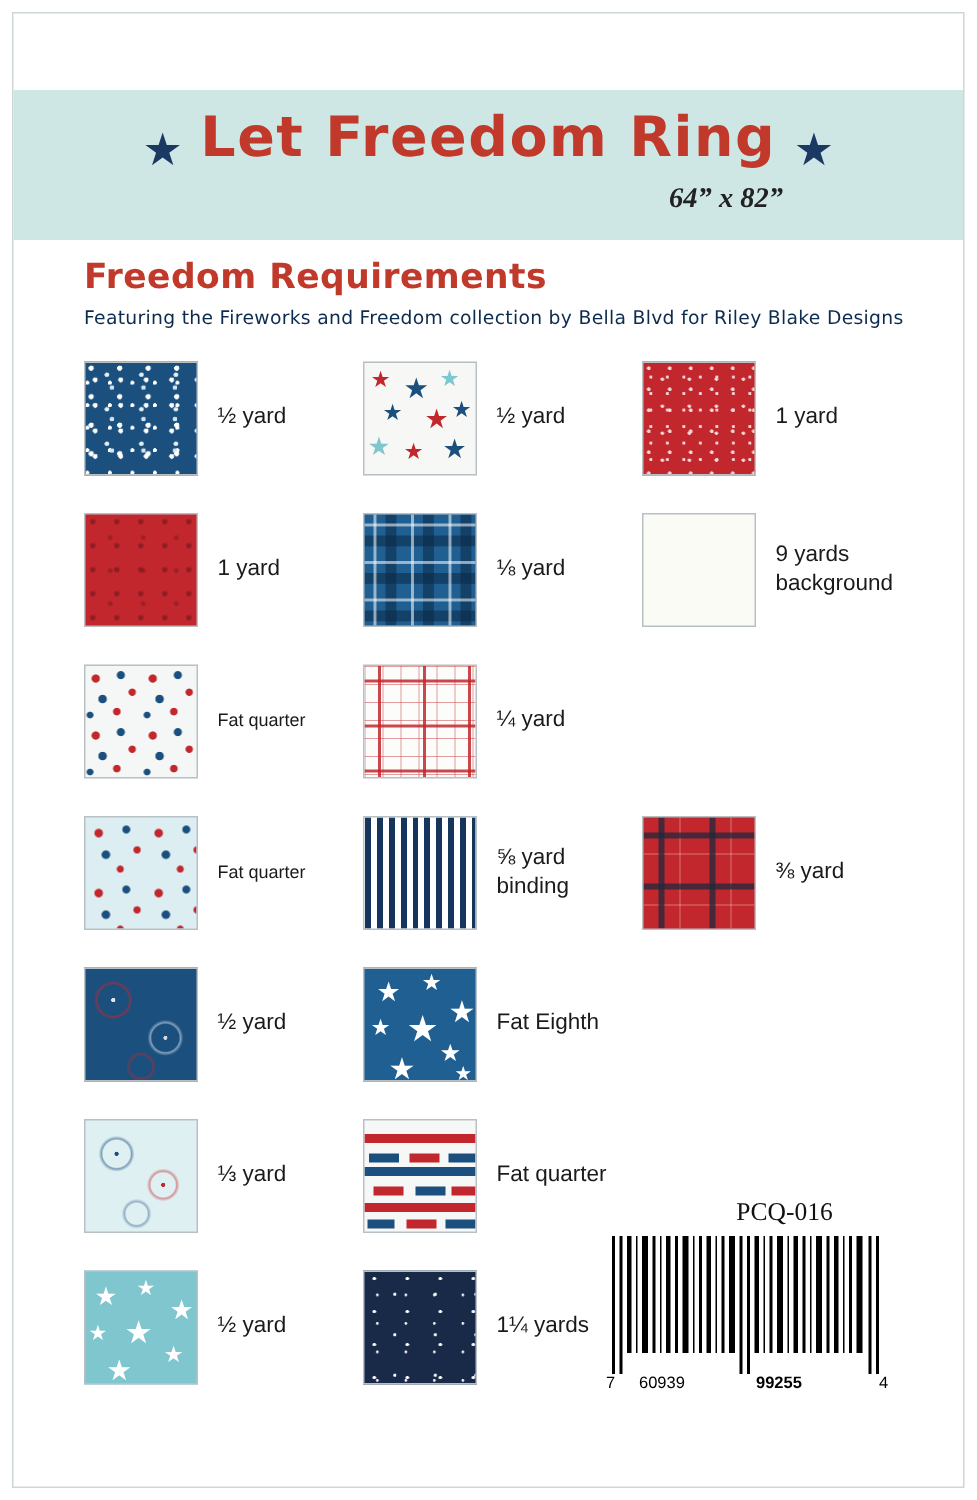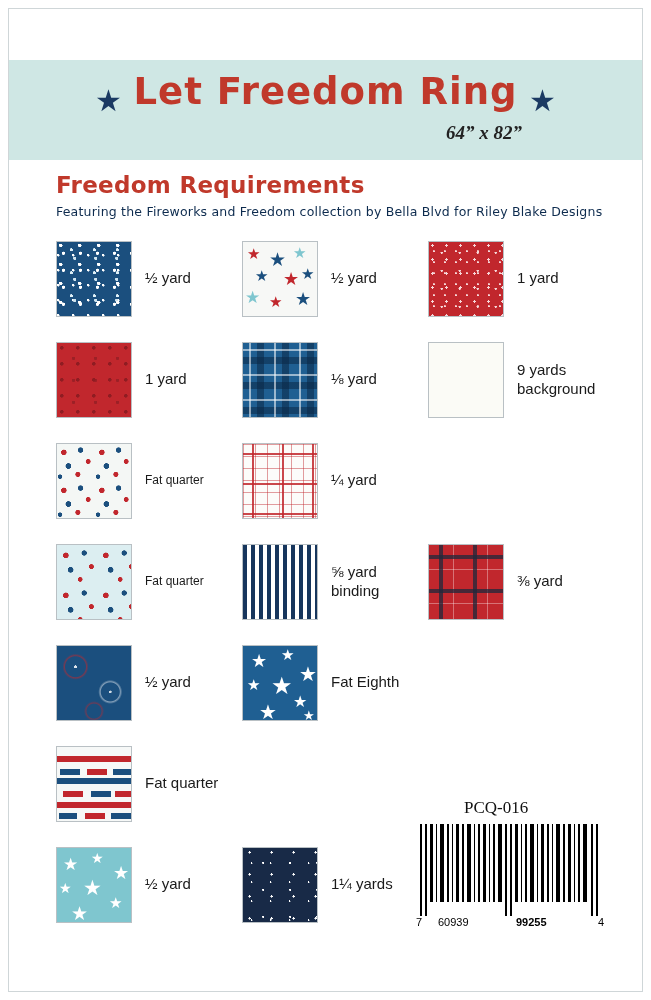--- a/index.html
+++ b/index.html
@@ -286,23 +286,24 @@
     background-image:
       radial-gradient(circle at 30% 20%, #ffffff 1px, transparent 1.3px),
       radial-gradient(circle at 75% 55%, #ffffff 0.9px, transparent 1.2px),
       radial-gradient(circle at 45% 80%, #ffffff 0.8px, transparent 1.1px);
     background-size: 22px 22px, 27px 27px, 19px 19px;
   }
 
   
   .barcode-block {
     position: absolute;
-    left: 416px;
+    left: 404px;
     top: 798px;
     width: 190px;
+    text-align: center;
   }
   .sku {
     font-family: "Liberation Serif", serif;
     font-size: 17px;
     color: #111111;
     margin-left: 48px;
     margin-bottom: 6px;
   }
   .barcode {
     width: 190px;
@@ -431,20 +432,24 @@
           <span class="st" style="left:28px; top:26px; font-size:24px;">★</span>
           <span class="st" style="left:50px; top:46px; font-size:16px;">★</span>
           <span class="st" style="left:16px; top:54px; font-size:20px;">★</span>
           <span class="st" style="left:60px; top:62px; font-size:13px;">★</span>
         </div>
         <div class="label">Fat Eighth</div>
       </div>
     </div>
 
     <div class="row">
+      <div class="cell">
+        <div class="swatch p-fireworks-aqua"></div>
+        <div class="label">⅓ yard</div>
+      </div>
       <div class="cell">
         <div class="swatch p-trucks">
           <div class="tr" style="left:3px;  top:22px; width:20px;"></div>
           <div class="tr" style="left:30px; top:22px; width:20px; background:#c1272d;"></div>
           <div class="tr" style="left:56px; top:22px; width:18px;"></div>
           <div class="tr" style="left:6px;  top:44px; width:20px; background:#c1272d;"></div>
           <div class="tr" style="left:34px; top:44px; width:20px;"></div>
           <div class="tr" style="left:58px; top:44px; width:16px; background:#c1272d;"></div>
           <div class="tr" style="left:2px;  top:66px; width:18px;"></div>
           <div class="tr" style="left:28px; top:66px; width:20px; background:#c1272d;"></div>

